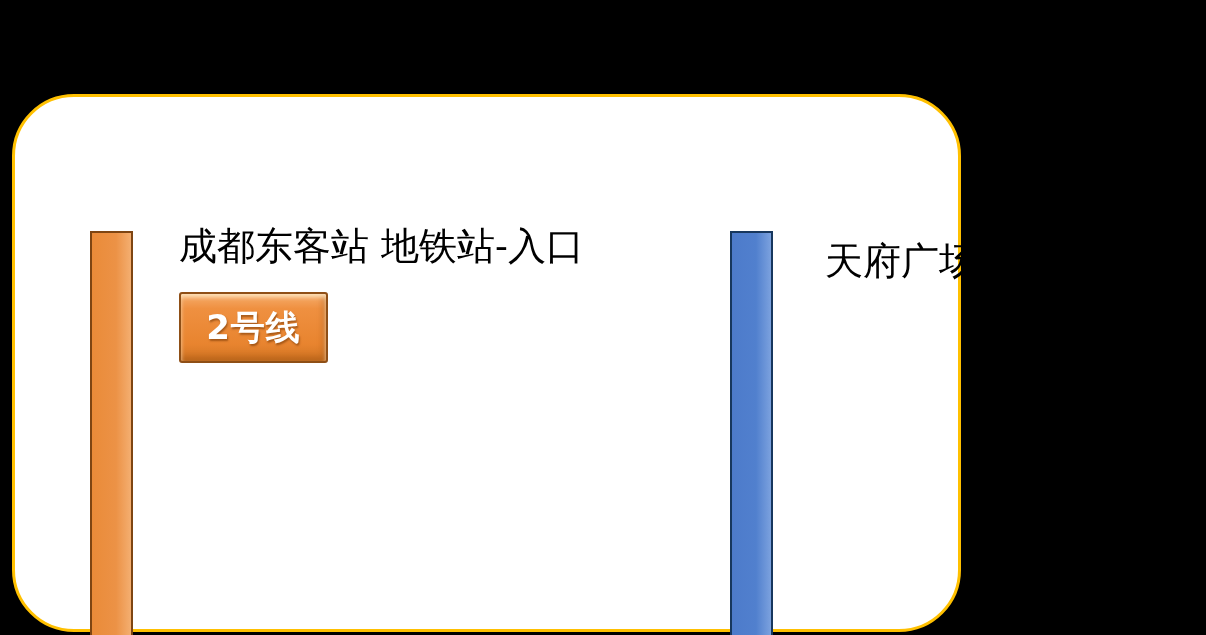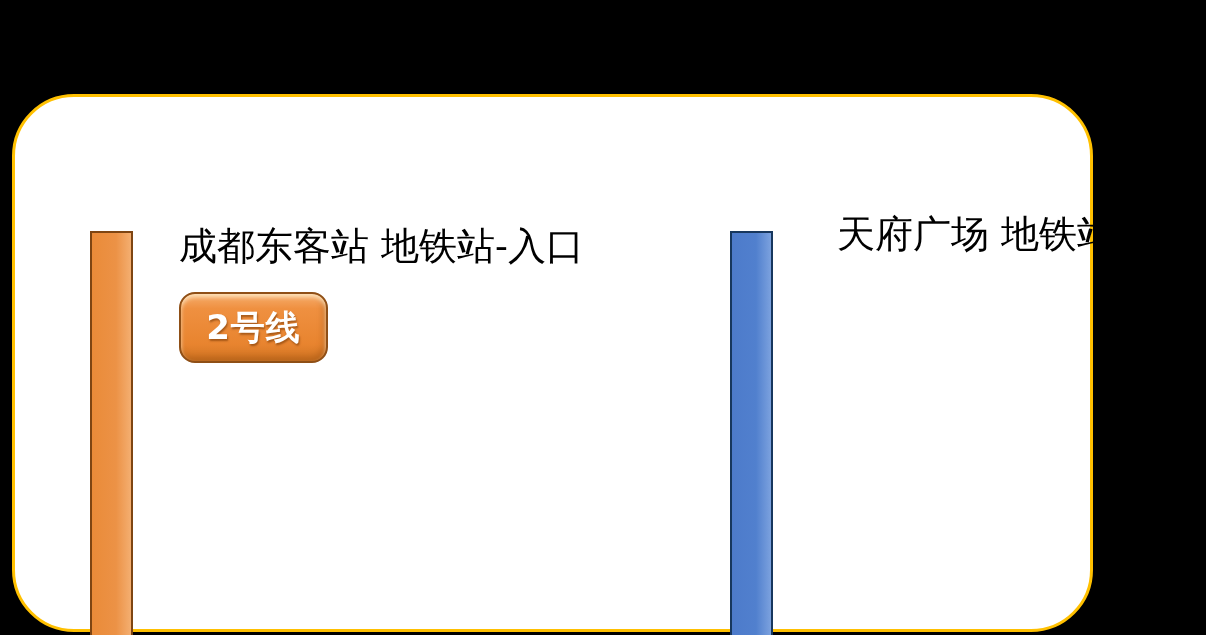--- a/index.html
+++ b/index.html
@@ -1,29 +1,29 @@
 <!DOCTYPE html>
 <html><head>
 <meta charset="utf-8">
 <style>
   html,body{margin:0;padding:0;background:#000;}
   .stage{position:relative;width:1206px;height:635px;background:#000;overflow:hidden;
          font-family:"DejaVu Serif","Liberation Serif",serif;}
-  .panel{position:absolute;left:12px;top:94px;width:1081px;height:538px;box-sizing:border-box;
+  .panel{position:absolute;left:12px;top:94px;width:949px;height:538px;box-sizing:border-box;
          background:#ffffff;border:3px solid #FFC000;border-radius:62px;}
   .arrow{position:absolute;top:134px;width:95px;height:463px;}
   .arrow-left{left:49px;}
   .arrow-right{left:689px;}
   .station-label{position:absolute;white-space:nowrap;color:#000;
          font-family:"DejaVu Serif","Liberation Serif",serif;
          font-size:38px;line-height:1.1;font-weight:400;}
   .title-left{left:164px;top:129px;}
-  .title-right{left:810px;top:117px;margin-left:12px;}
+  .title-right{left:810px;top:144px;}
   .badge{position:absolute;top:195px;width:149px;height:71px;box-sizing:border-box;
-         border-radius:16px;display:flex;align-items:center;justify-content:center;
+         border-radius:3px;display:flex;align-items:center;justify-content:center;
          font-family:"DejaVu Sans","Liberation Sans",sans-serif;font-weight:bold;
          font-size:34px;color:#fff;letter-spacing:1px;}
   .badge-orange{left:164px;border:2px solid #8f4f16;
          background:linear-gradient(180deg,#f6ad6d 0%,#ef9040 22%,#e8842f 75%,#cf7322 100%);
          box-shadow:inset 0 3px 4px rgba(255,235,200,.85), inset -3px -4px 6px rgba(140,70,10,.35);
          text-shadow:1px 2px 2px rgba(110,50,0,.55);}
   .badge-blue{left:807px;border:2px solid #16355c;
          background:linear-gradient(180deg,#8eb0e6 0%,#5987d6 22%,#4472c4 75%,#3a62a9 100%);
          box-shadow:inset 0 3px 4px rgba(220,235,255,.85), inset -3px -4px 6px rgba(10,35,80,.4);
          text-shadow:1px 2px 2px rgba(0,25,70,.55);}

